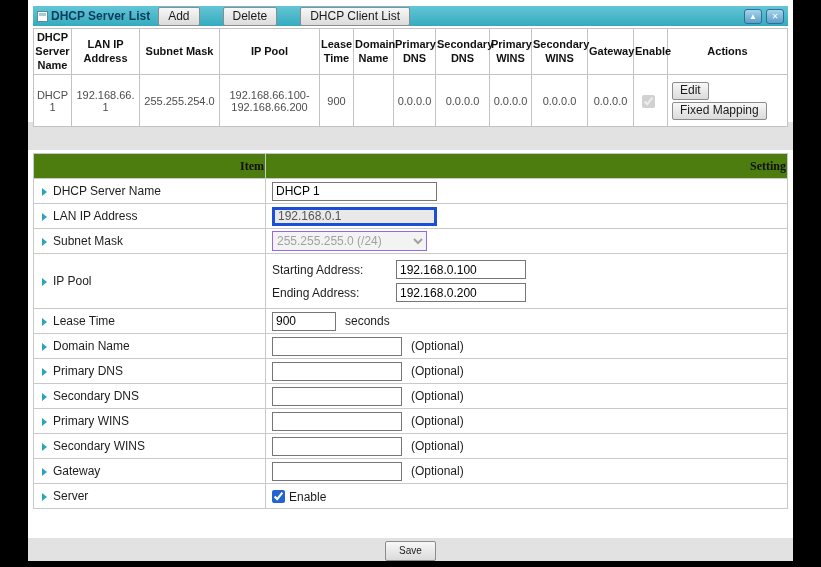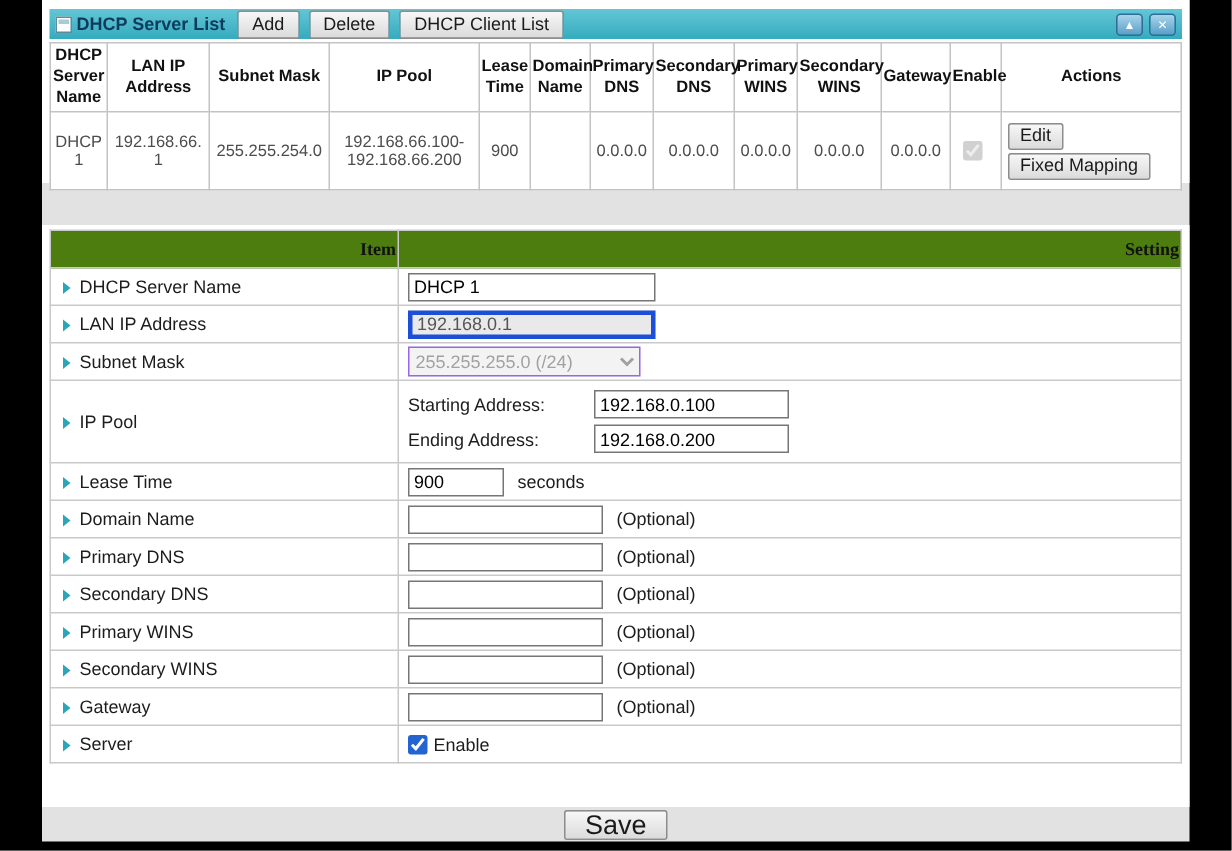--- a/index.html
+++ b/index.html
@@ -10,21 +10,21 @@
   .panel { position:absolute; left:0; width:765px; background:#fff; }
   #panel-top { top:0; height:122px; }
   #panel-config { top:150px; height:388px; }
   .titlebar { height:20px; margin:0 5px; background:linear-gradient(#63c6d6,#35abbe); display:flex; align-items:center; padding:0 4px; }
   #panel-top .titlebar { margin-top:6px; }
   #panel-config .titlebar { margin-top:7px; }
   .titlebar .title { font-size:12px; font-weight:bold; color:#0c3c5d; margin:0 8px 0 3px; white-space:nowrap; }
   .win-icon { display:inline-block; width:11px; height:11px; background:#fdfdfd; border:1px solid #5d8b9b; position:relative; flex:0 0 auto; }
   .win-icon::before { content:""; position:absolute; left:1px; top:1px; right:1px; height:3px; background:#a6ccd8; }
   .btn { background:linear-gradient(#f7f7f7,#dbdbdb); border:1px solid #8c8c8c; border-radius:2px; font-family:inherit; font-size:12px; color:#1a1a1a; padding:1px 9px; height:19px; line-height:15px; cursor:pointer; }
-  .titlebar .btn { margin-right:6px; }
+  .titlebar .btn { margin-right:23px; }
   .spacer { flex:1; }
   .mini-btn { width:18px; height:15px; margin-left:4px; background:linear-gradient(#a8d4ea,#5b9fc9); border:1px solid #2e6d96; border-radius:3px; color:#fff; font-size:8px; line-height:11px; padding:0; cursor:pointer; }
   table { border-collapse:collapse; table-layout:fixed; background:#fff; }
   #list-table { width:755px; margin:2px 5px 0 5px; }
   #list-table th { border:1px solid #c3c3c3; font-size:11px; font-weight:bold; color:#111; padding:2px 1px; height:38px; vertical-align:middle; text-align:center; line-height:1.25; }
   #list-table td { border:1px solid #c3c3c3; font-size:11px; color:#4d4d4d; text-align:center; vertical-align:middle; height:52px; padding:2px; overflow-wrap:break-word; }
   #list-table td.actions { text-align:left; padding:2px 4px; }
   .actions .btn { display:block; margin:2px 0; height:18px; padding:0 7px;text-align:center; }
   #config-table { width:755px; margin:3px 5px 0 5px; }
   #config-table th { border:1px solid #c9c9c9; height:25px; font-size:12px; font-weight:bold; color:#111; text-align:right; background:#4d7c0f;font-family:Liberation Serif, serif; }
@@ -37,21 +37,21 @@
   input[type=text] { border:1px solid #767676; height:19px; font-size:12px; font-family:inherit; padding:1px 3px; background:#fff; }
   input.ro { background:#e9e9e9; border:3px solid #1d4ed8; color:#555; }
   select { height:20px; font-size:12px; font-family:inherit; color:#7a7a7a; background:#efefef; border:1px solid #6d28d9; }
   .w165 { width:165px; } .w155 { width:155px; } .w130 { width:130px; } .w64 { width:64px; }
   .note { margin-left:9px; font-size:12px; color:#1d1d1d; }
   .pool-line { display:flex; align-items:center; margin:4px 0;gap:22px; }
   .pool-label { width:102px; font-size:12px; }
   .chk { accent-color:#2265d0; width:13px; height:13px; vertical-align:middle; margin:0 4px 0 0; }
   .chk-label { font-size:12px; vertical-align:middle; }
   #save-strip { position:absolute; left:0; top:540px; width:765px; text-align:center; }
-  #save-btn { padding:1px 13px; height:20px; font-size:18px; }
+  #save-btn { padding:1px 13px; height:20px; font-size:10px; }
 </style>
 </head>
 <body>
 
 <div id="screen">
   <div id="content">
 
     <div class="panel" id="panel-top">
       <div class="titlebar">
         <span class="win-icon"></span>

